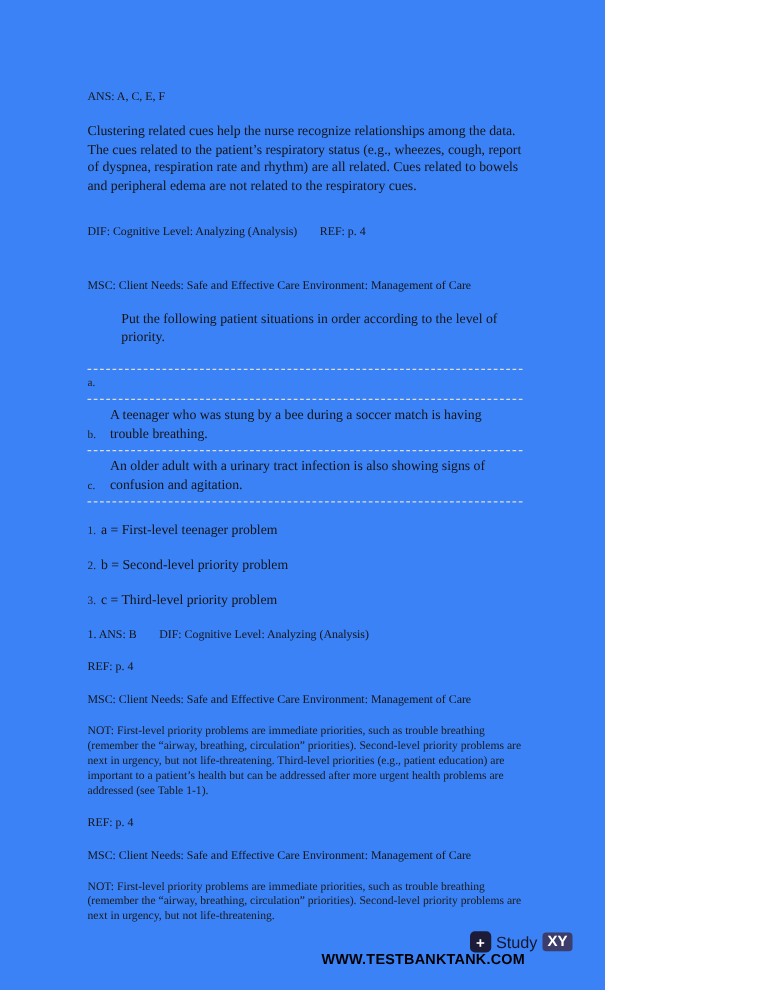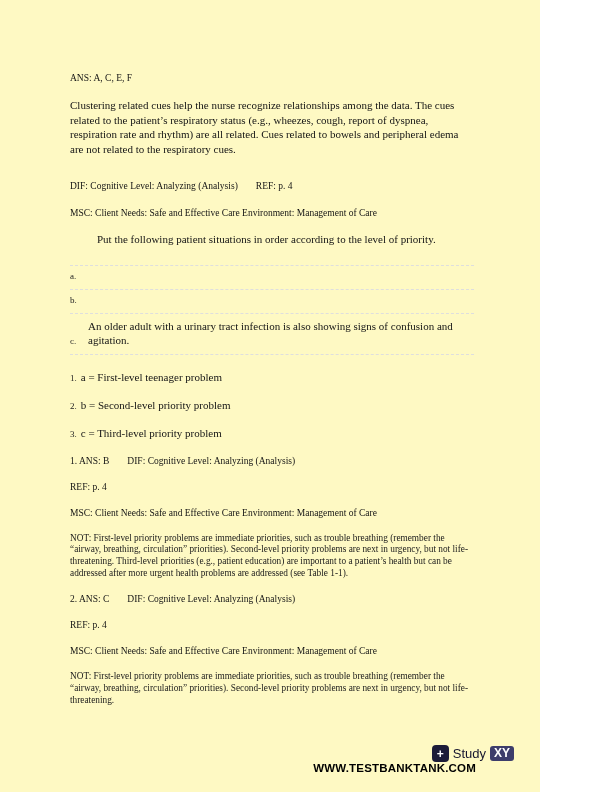--- a/index.html
+++ b/index.html
@@ -1,31 +1,31 @@
 <!DOCTYPE html>
 <html><head>
 <meta charset="utf-8">
 <style>
   * { margin: 0; padding: 0; box-sizing: border-box; }
   html, body { background: #ffffff; }
   .page {
-    width: 540px;
+    width: 484px;
     height: 792px;
-    background: #fef9c3;
+    background: #3b82f6;
     position: relative;
     overflow: hidden;
     font-family: "Liberation Serif", serif;
     color: #141414;
   }
   .content { padding: 72px 66px 0 70px; }
 
   .meta-line { font-size: 9.5px; line-height: 12px; margin-bottom: 14px; }
   .meta-line .seg1 { margin-right: 18px; }
   .body-par { font-size: 11px; line-height: 14.5px; margin-bottom: 24px; }
-  .dif-top { margin-top: 12px; margin-bottom: 15px; }
+  .dif-top { margin-top: 12px; margin-bottom: 31px; }
   .msc-top { margin-bottom: 13px; }
 
   .heading-bold { font-size: 11px; font-weight: bold; letter-spacing: 0.2px; margin-bottom: 15px; }
   .intro { font-size: 11px; line-height: 14.5px; margin-bottom: 18px; margin-left: 27px; }
 
   .situations { margin-bottom: 14px; }
   .situation-row {
     display: flex;
     padding: 5px 0 6px 0;
     border-bottom: 1px dashed #dedede;
@@ -105,20 +105,21 @@
 
 
     <p class="intro">Put the following patient situations in order according to the level of priority.</p>
 
     <div class="situations">
       <div class="situation-row">
         <span class="situation-label">a.</span>
       </div>
       <div class="situation-row">
         <span class="situation-label">b.</span>
+        <span class="situation-text">A teenager who was stung by a bee during a soccer match is having trouble breathing.</span>
       </div>
       <div class="situation-row">
         <span class="situation-label">c.</span>
         <span class="situation-text">An older adult with a urinary tract infection is also showing signs of confusion and agitation.</span>
       </div>
     </div>
 
     <div class="answers">
       <div class="answer-row">
         <span class="answer-number">1.</span>
@@ -137,23 +138,20 @@
     <div class="rationale">
       <div class="meta-line">
         <span class="seg1">1. ANS: B</span><span>DIF: Cognitive Level: Analyzing (Analysis)</span>
       </div>
       <div class="meta-line">REF: p. 4</div>
       <div class="meta-line">MSC: Client Needs: Safe and Effective Care Environment: Management of Care</div>
       <p class="not-par">NOT: First-level priority problems are immediate priorities, such as trouble breathing (remember the “airway, breathing, circulation” priorities). Second-level priority problems are next in urgency, but not life-threatening. Third-level priorities (e.g., patient education) are important to a patient’s health but can be addressed after more urgent health problems are addressed (see Table 1-1).</p>
     </div>
 
     <div class="rationale">
-      <div class="meta-line">
-        <span class="seg1">2. ANS: C</span><span>DIF: Cognitive Level: Analyzing (Analysis)</span>
-      </div>
       <div class="meta-line">REF: p. 4</div>
       <div class="meta-line">MSC: Client Needs: Safe and Effective Care Environment: Management of Care</div>
       <p class="not-par">NOT: First-level priority problems are immediate priorities, such as trouble breathing (remember the “airway, breathing, circulation” priorities). Second-level priority problems are next in urgency, but not life-threatening.</p>
     </div>
 
   </div>
 
   <div class="footer-brand">
     <span class="brand-icon">+</span>
     <span class="brand-study">Study</span>

